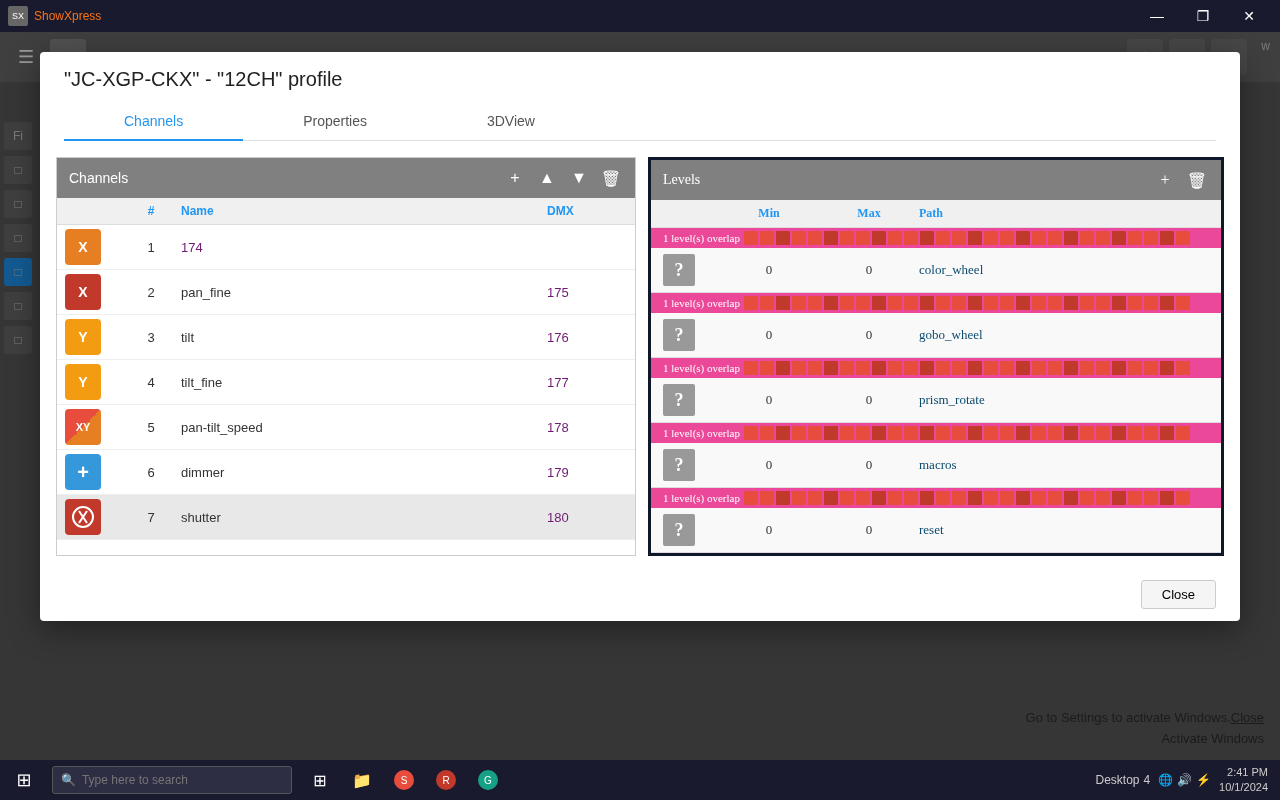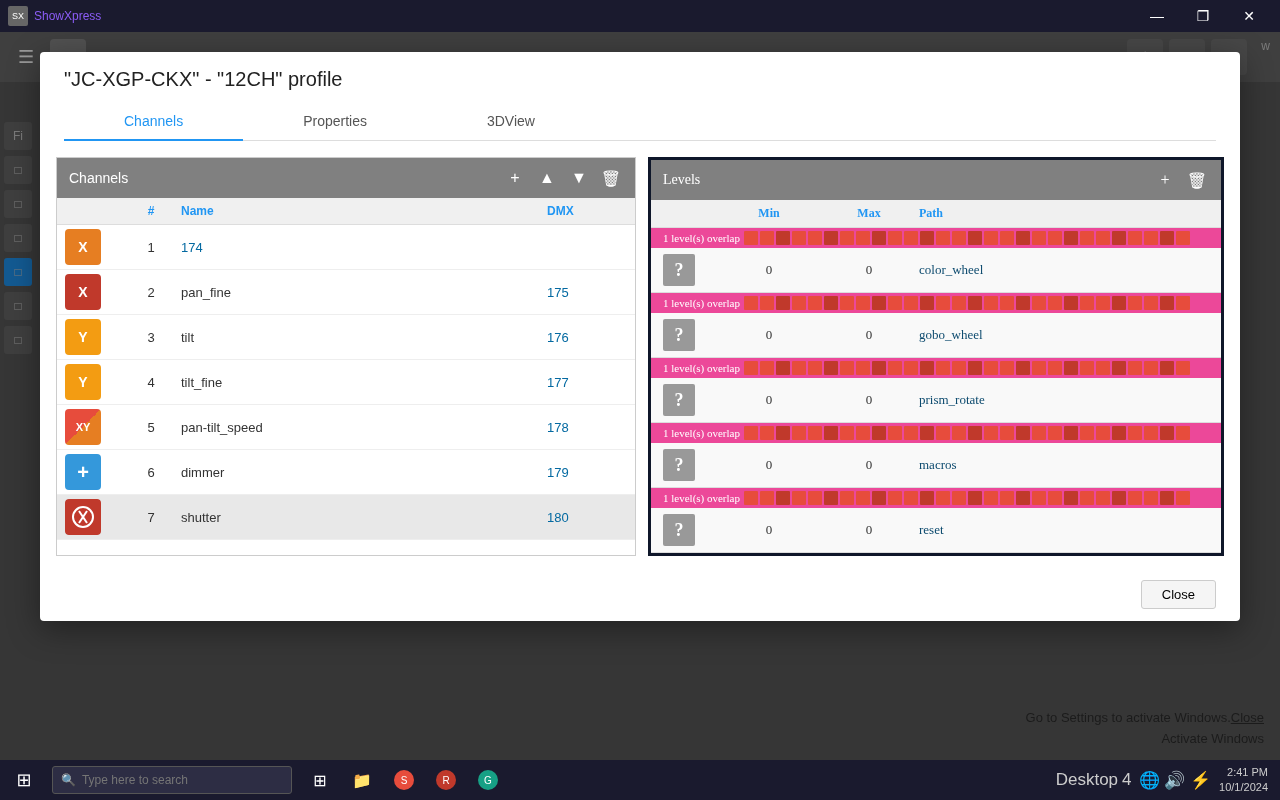--- a/index.html
+++ b/index.html
@@ -78,21 +78,21 @@
       font-size: 11px;
     }
     .taskbar-clock {
       text-align: right;
       line-height: 1.4;
     }
     .taskbar-sys-icons {
       display: flex;
       align-items: center;
       gap: 4px;
-      font-size: 17px;
+      font-size: 12px;
       color: #ccc;
     }
 
     
     .title-bar {
       position: absolute;
       top: 0; left: 0; right: 0;
       height: 32px;
       background: #1a1a2e;
       display: flex;
@@ -102,21 +102,21 @@
     }
     .title-bar-icon {
       width: 20px; height: 20px;
       background: #666;
       border-radius: 2px;
       margin-right: 6px;
       display: flex; align-items: center; justify-content: center;
       font-size: 10px; color: white;
     }
     .title-bar-text {
-      color: #8b5cf6;
+      color: #f97316;
       font-size: 12px;
     }
     .title-bar-controls {
       margin-left: auto;
       display: flex;
       gap: 0;
     }
     .title-bar-btn {
       width: 46px; height: 32px;
       display: flex; align-items: center; justify-content: center;
@@ -327,21 +327,21 @@
     }
     .channel-num {
       text-align: center;
       color: #333;
     }
     .channel-name {
       color: #333;
     }
     .channel-dmx {
       text-align: left;
-      color: #0369a1;
+      color: #701a75;
     }
 
     
     .levels-panel {
       flex: 1;
       display: flex;
       flex-direction: column;
       border: 3px solid #0f172a;
       font-family: Liberation Serif, serif;
     }

